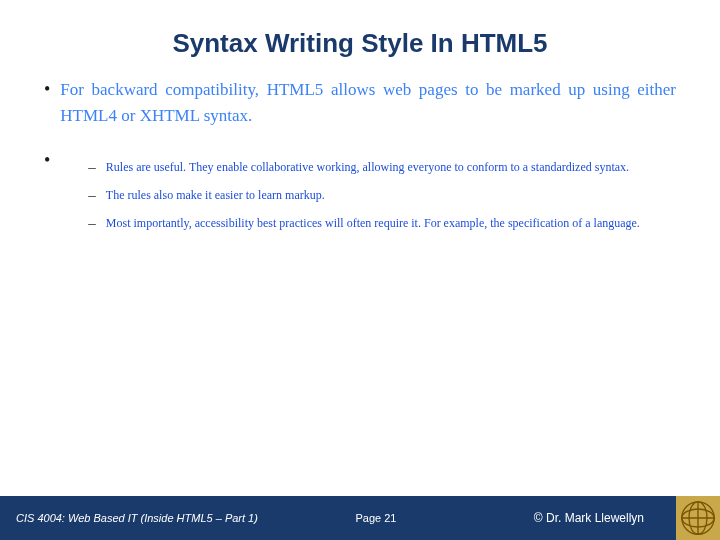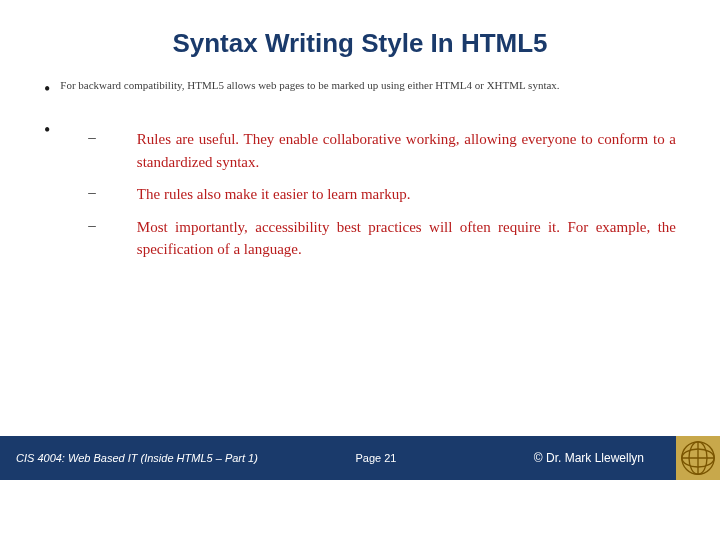--- a/index.html
+++ b/index.html
@@ -7,21 +7,21 @@
     body {
       width: 720px;
       height: 540px;
       background: #ffffff;
       font-family: "Times New Roman", Times, serif;
       overflow: hidden;
     }
 
     .slide {
       width: 720px;
-      height: 480px;
+      height: 540px;
       background: #ffffff;
       display: flex;
       flex-direction: column;
       position: relative;
       border-radius: 31px;
     }
 
     .slide-title {
       text-align: center;
       font-size: 26px;
@@ -44,22 +44,22 @@
 
     .bullet-dot {
       font-size: 18px;
       color: #1a1a1a;
       margin-right: 10px;
       margin-top: 2px;
       flex-shrink: 0;
     }
 
     .bullet-text {
-      font-size: 11px;
-      color: #404040;
+      font-size: 17px;
+      color: #3b82f6;
       line-height: 1.55;
       text-align: justify;
     }
 
     .sub-bullets {
       margin-left: 28px;
       margin-top: 10px;
     }
 
     .sub-bullet-item {
@@ -70,25 +70,24 @@
 
     .sub-bullet-dash {
       font-size: 15px;
       color: #1a1a1a;
       margin-right: 10px;
       flex-shrink: 0;
       margin-top: 1px;
     }
 
     .sub-bullet-text {
-      font-size: 15px;
-      color: #b91c1c;
+      font-size: 12px;
+      color: #1d4ed8;
       line-height: 1.5;
       text-align: justify;
-      margin-left: 31px;
     }
 
     .slide-footer {
       height: 44px;
       background: #1a3a6b;
       display: flex;
       align-items: center;
       padding: 0 16px;
       position: relative;
     }

